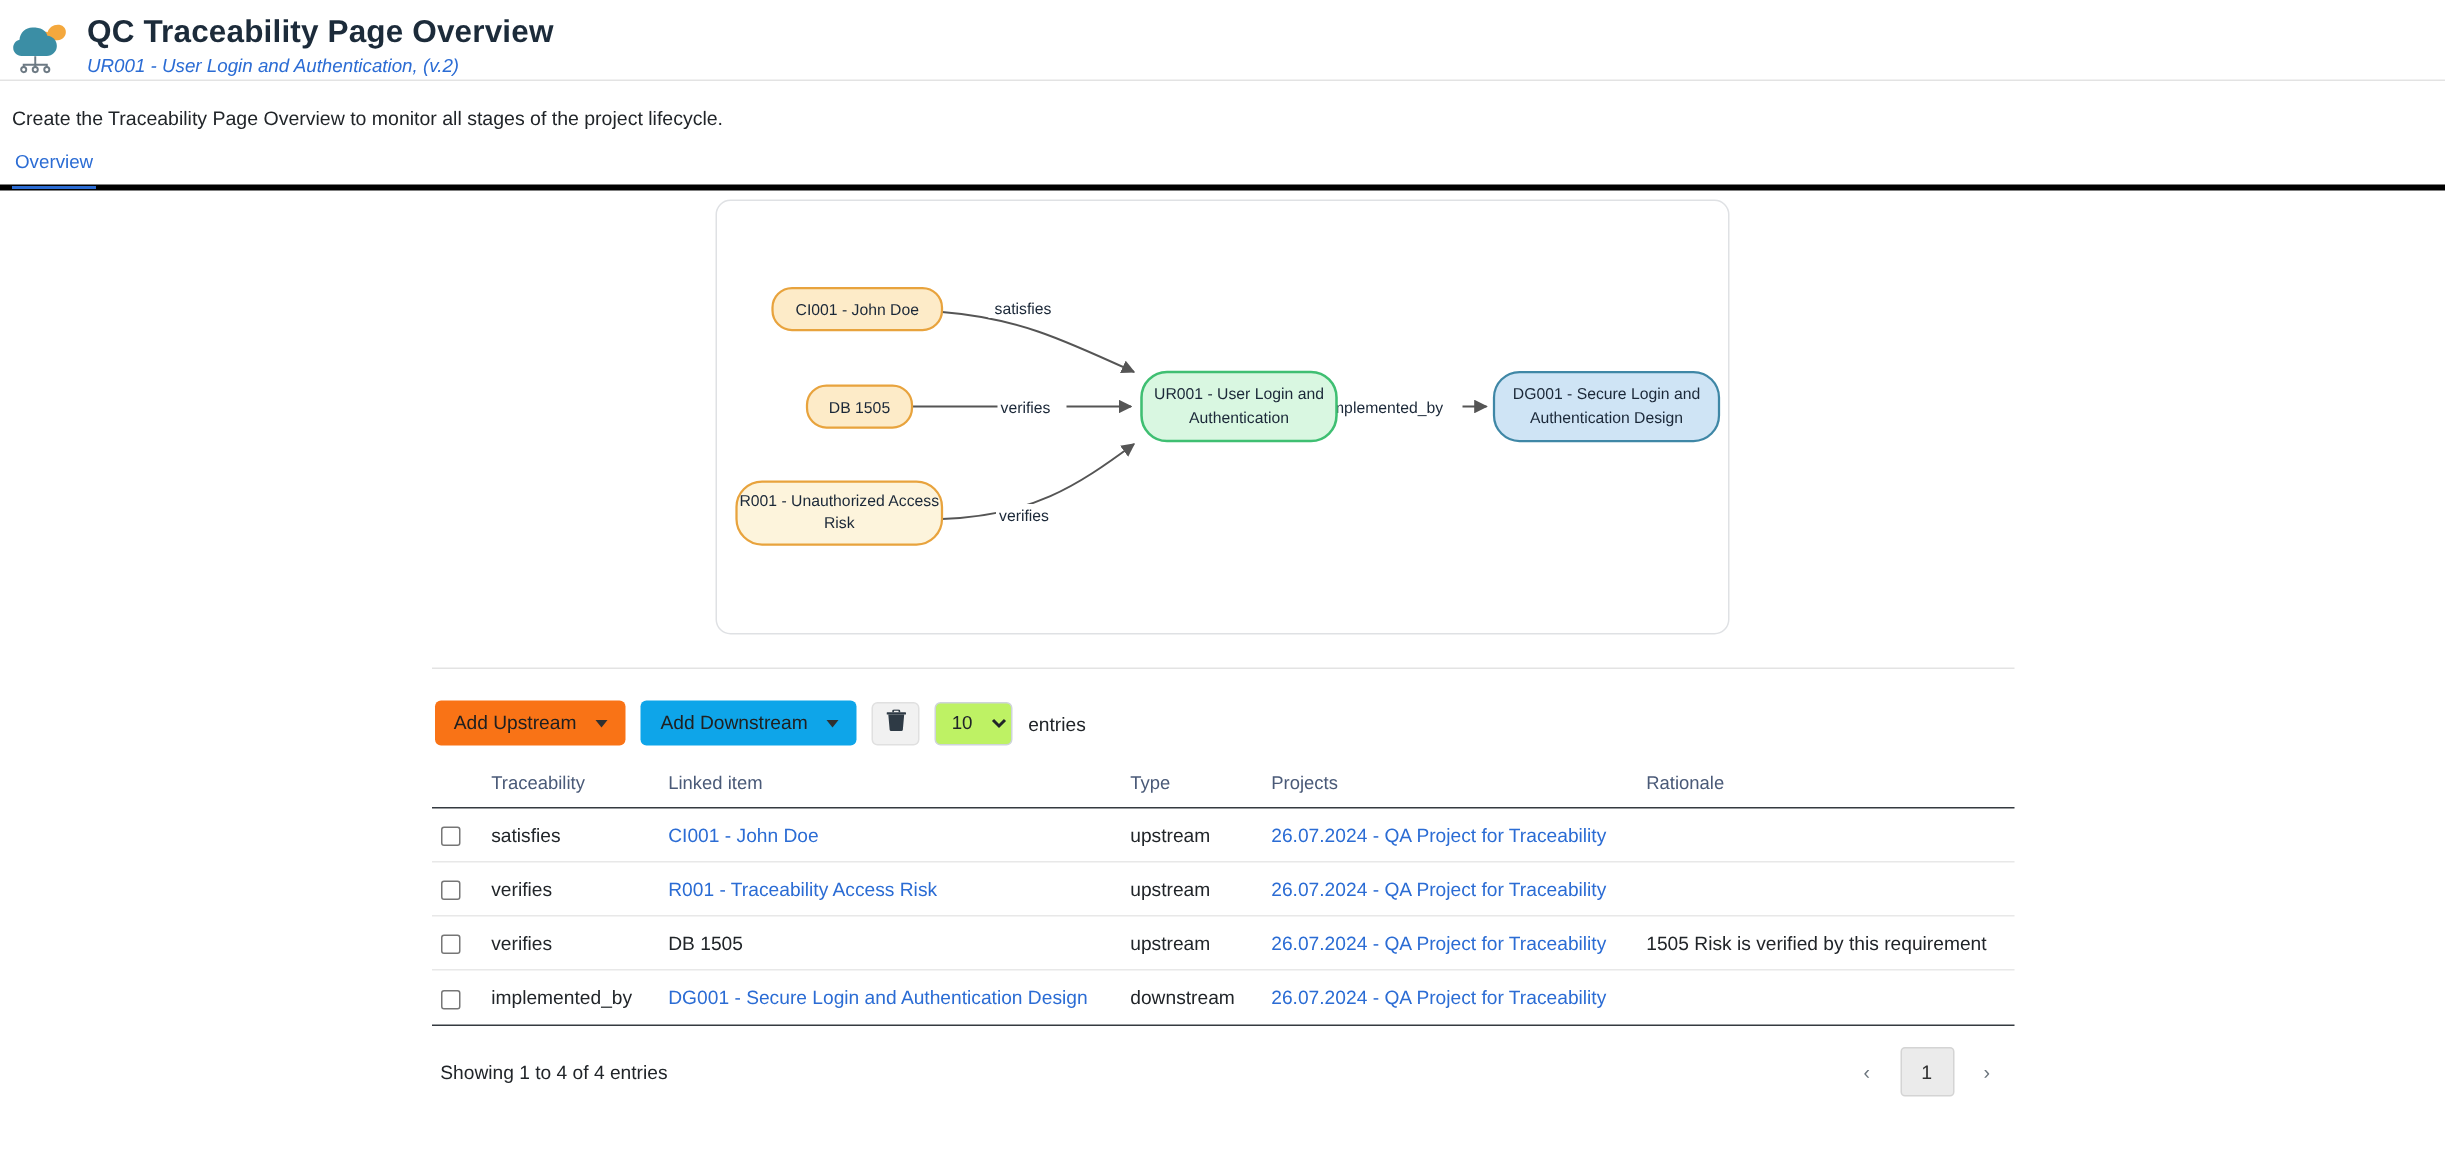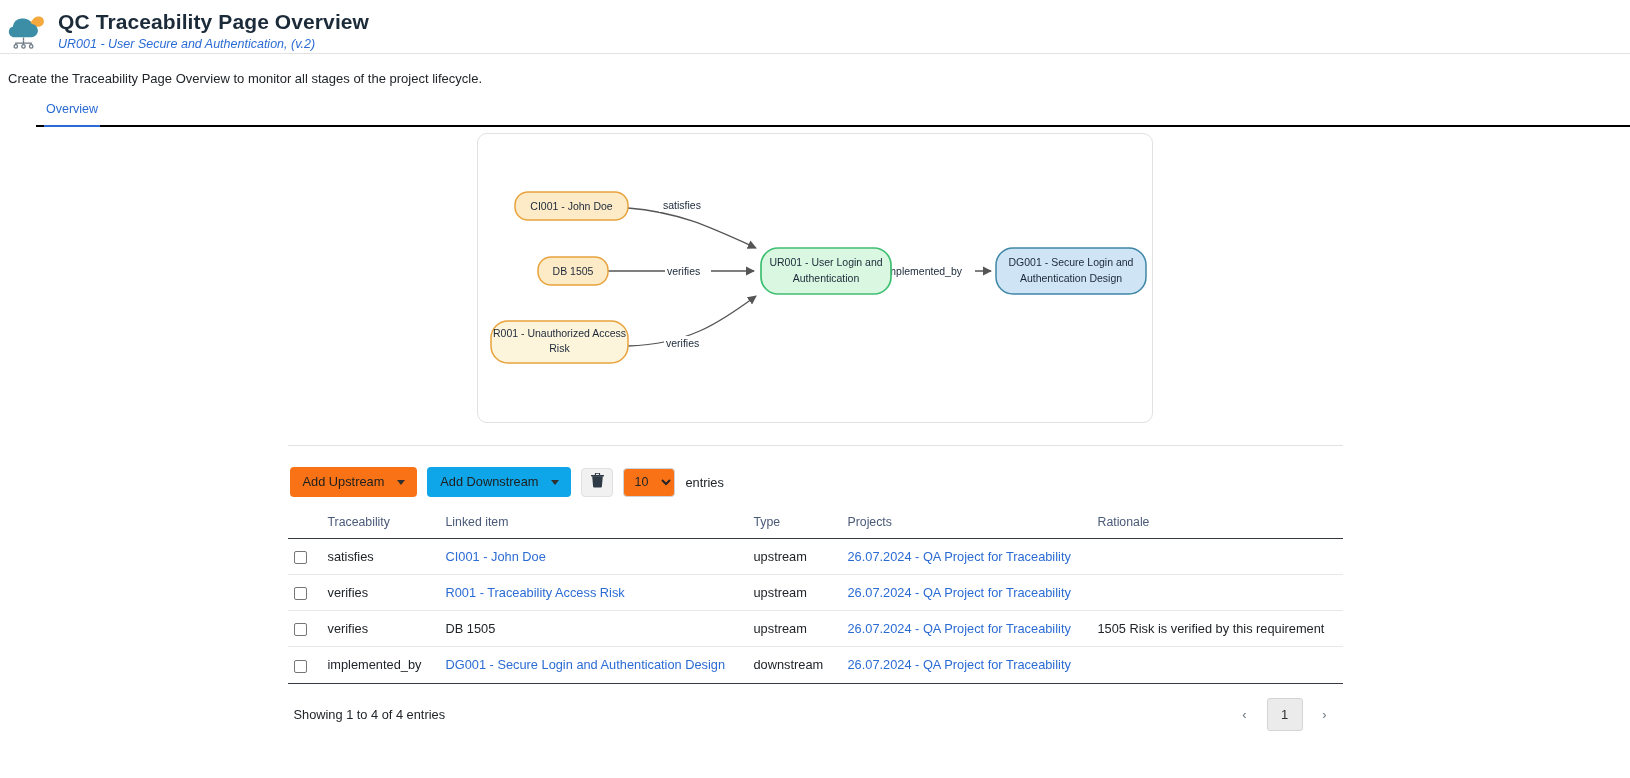--- a/index.html
+++ b/index.html
@@ -45,23 +45,22 @@
   
   .description {
     font-size: 13px;
     color: #212529;
     padding: 16px 0 0 8px;
     line-height: 18px;
   }
   .tabbar {
     margin-top: 11px;
     padding-left: 8px;
-    border-bottom: 2px solid #000000;
+    border-bottom: 4px solid #000000;
     height: 28px;
-    margin-left: 36px;
   }
   .tab {
     display: inline-block;
     font-size: 12.5px;
     color: #2b6cd4;
     padding: 0 2px 7px 2px;
     border-bottom: 2px solid #2b6cd4;
     line-height: 18px;
     cursor: pointer;
   }
@@ -137,21 +136,21 @@
     justify-content: center;
     cursor: pointer;
     padding: 0;
   }
   .entries-select {
     font-family: "Liberation Sans", sans-serif;
     font-size: 12.5px;
     color: #212529;
     border: 1px solid #ced4da;
     border-radius: 4px;
-    background: #f97316;
+    background: #bef264;
     height: 29px;
     padding: 2px 6px;
     width: 52px;
     cursor: pointer;
   }
   .entries-label { font-size: 12.8px; color: #212529; }
 
   table.link-table {
     width: 100%;
     border-collapse: collapse;
@@ -244,21 +243,21 @@
       </g>
       <g fill="#ffffff" stroke="#6d7a84" stroke-width="1.3">
         <circle cx="7.8" cy="36.4" r="1.7"></circle>
         <circle cx="15.5" cy="36.4" r="1.7"></circle>
         <circle cx="23.2" cy="36.4" r="1.7"></circle>
       </g>
     </svg>
   </div>
   <div class="header-text">
     <div class="page-title">QC Traceability Page Overview</div>
-    <div class="page-subtitle">UR001 - User Secure and Authentication, (v.2)</div>
+    <div class="page-subtitle">UR001 - User Login and Authentication, (v.2)</div>
   </div>
 </div>
 
 <div class="description">Create the Traceability Page Overview to monitor all stages of the project lifecycle.</div>
 
 <div class="tabbar">
   <span class="tab">Overview</span>
 </div>
 
 <div class="diagram-wrap">

